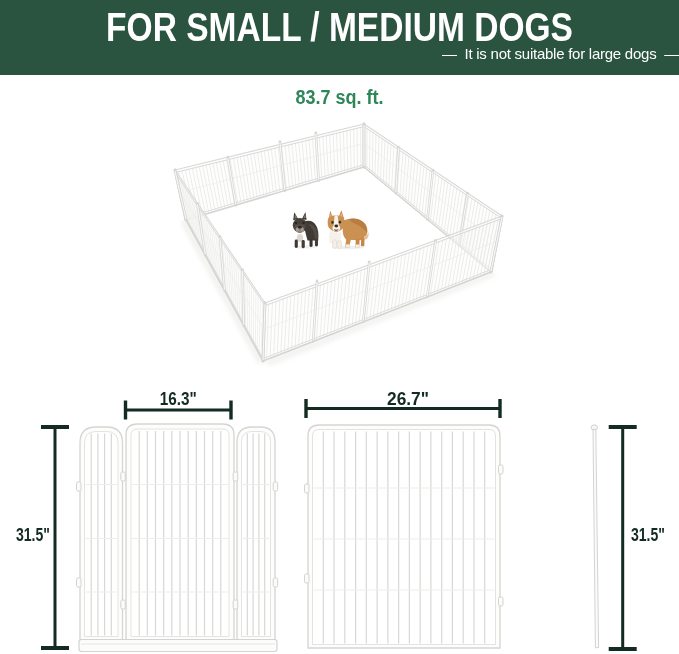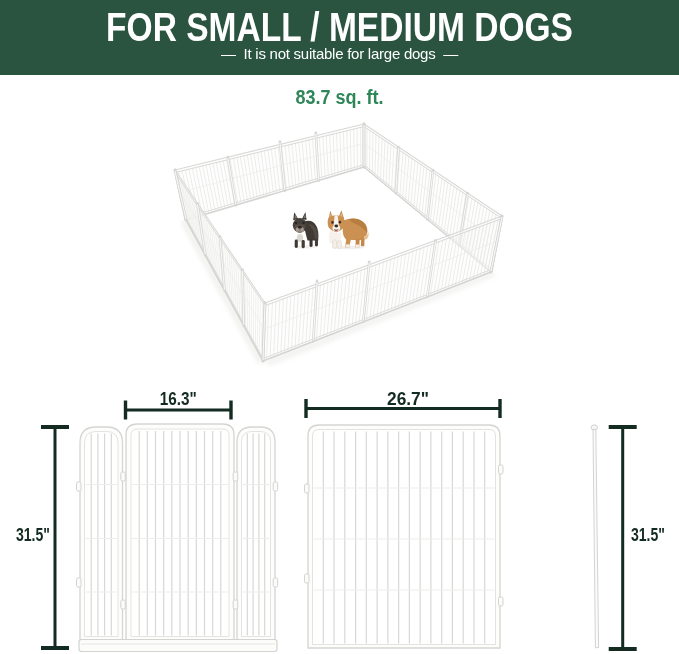--- a/index.html
+++ b/index.html
@@ -6,21 +6,21 @@
 body{font-family:"Liberation Sans", sans-serif;position:relative;}
 .abs{position:absolute;}
 </style>
 </head>
 <body>
 
 <div class="abs" style="left:0;top:0;width:679px;height:75px;background:#2a5440;"></div>
 
 <div class="abs" style="left:0;top:5px;width:679px;text-align:center;color:#ffffff;font-weight:bold;font-size:40px;transform:scaleX(0.838);transform-origin:339.5px 0;white-space:nowrap;">FOR SMALL / MEDIUM DOGS</div>
 
-<div class="abs" style="left:0;top:45px;width:679px;text-align:center;color:#ffffff;font-size:15px;letter-spacing:-0.25px;white-space:nowrap;">—&nbsp; It is not suitable for large dogs &nbsp;—</div>
+<div class="abs" style="left:0;top:45px;width:679px;text-align:right;color:#ffffff;font-size:15px;letter-spacing:-0.25px;white-space:nowrap;">—&nbsp; It is not suitable for large dogs &nbsp;—</div>
 
 <div class="abs" style="left:0;top:85.8px;width:679px;text-align:center;color:#2e8659;font-weight:bold;font-size:20px;transform:scaleX(0.9);transform-origin:339.5px 0;">83.7 sq. ft.</div>
 <svg class="abs" style="left:0;top:0;" width="679" height="654" viewBox="0 0 679 654">
 <defs>
 <filter id="soft" x="-30%" y="-30%" width="160%" height="160%">
         <feGaussianBlur stdDeviation="2.2"></feGaussianBlur>
       </filter>
 </defs>
 
 <g filter="url(#soft)">

